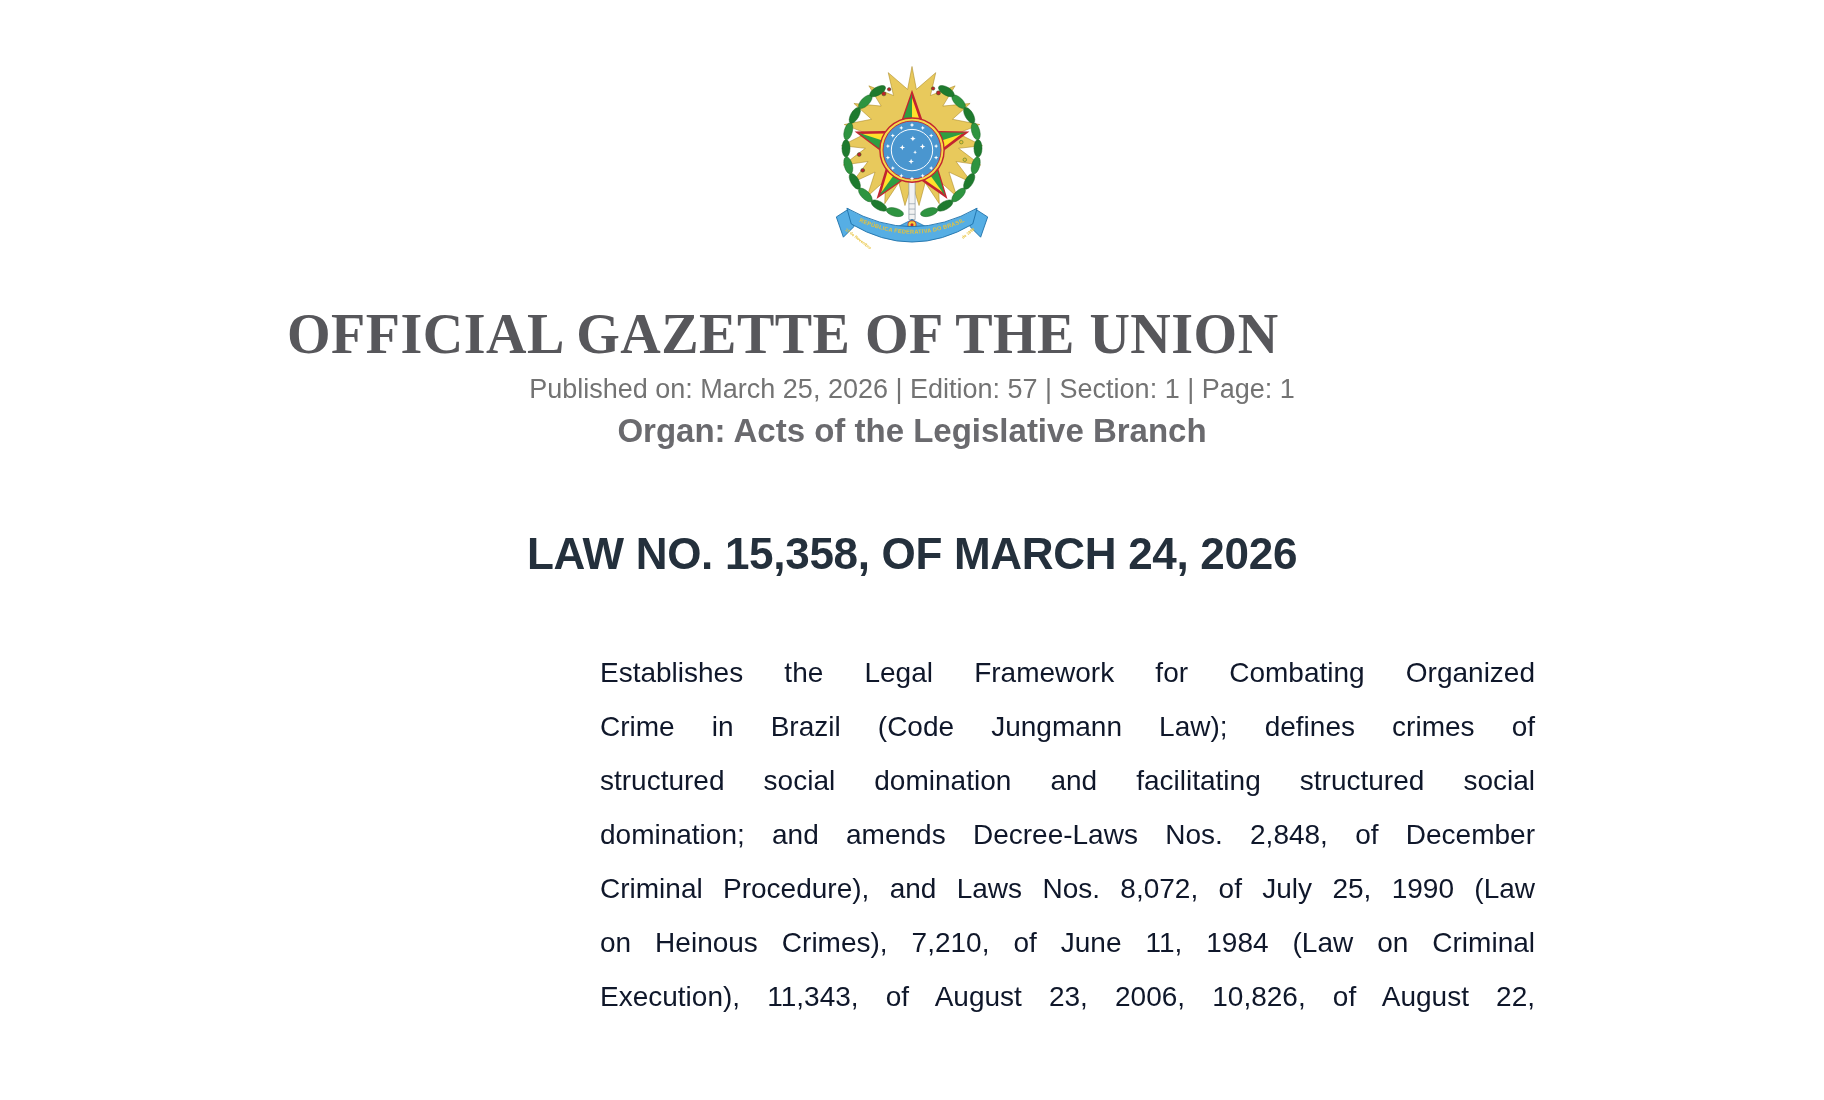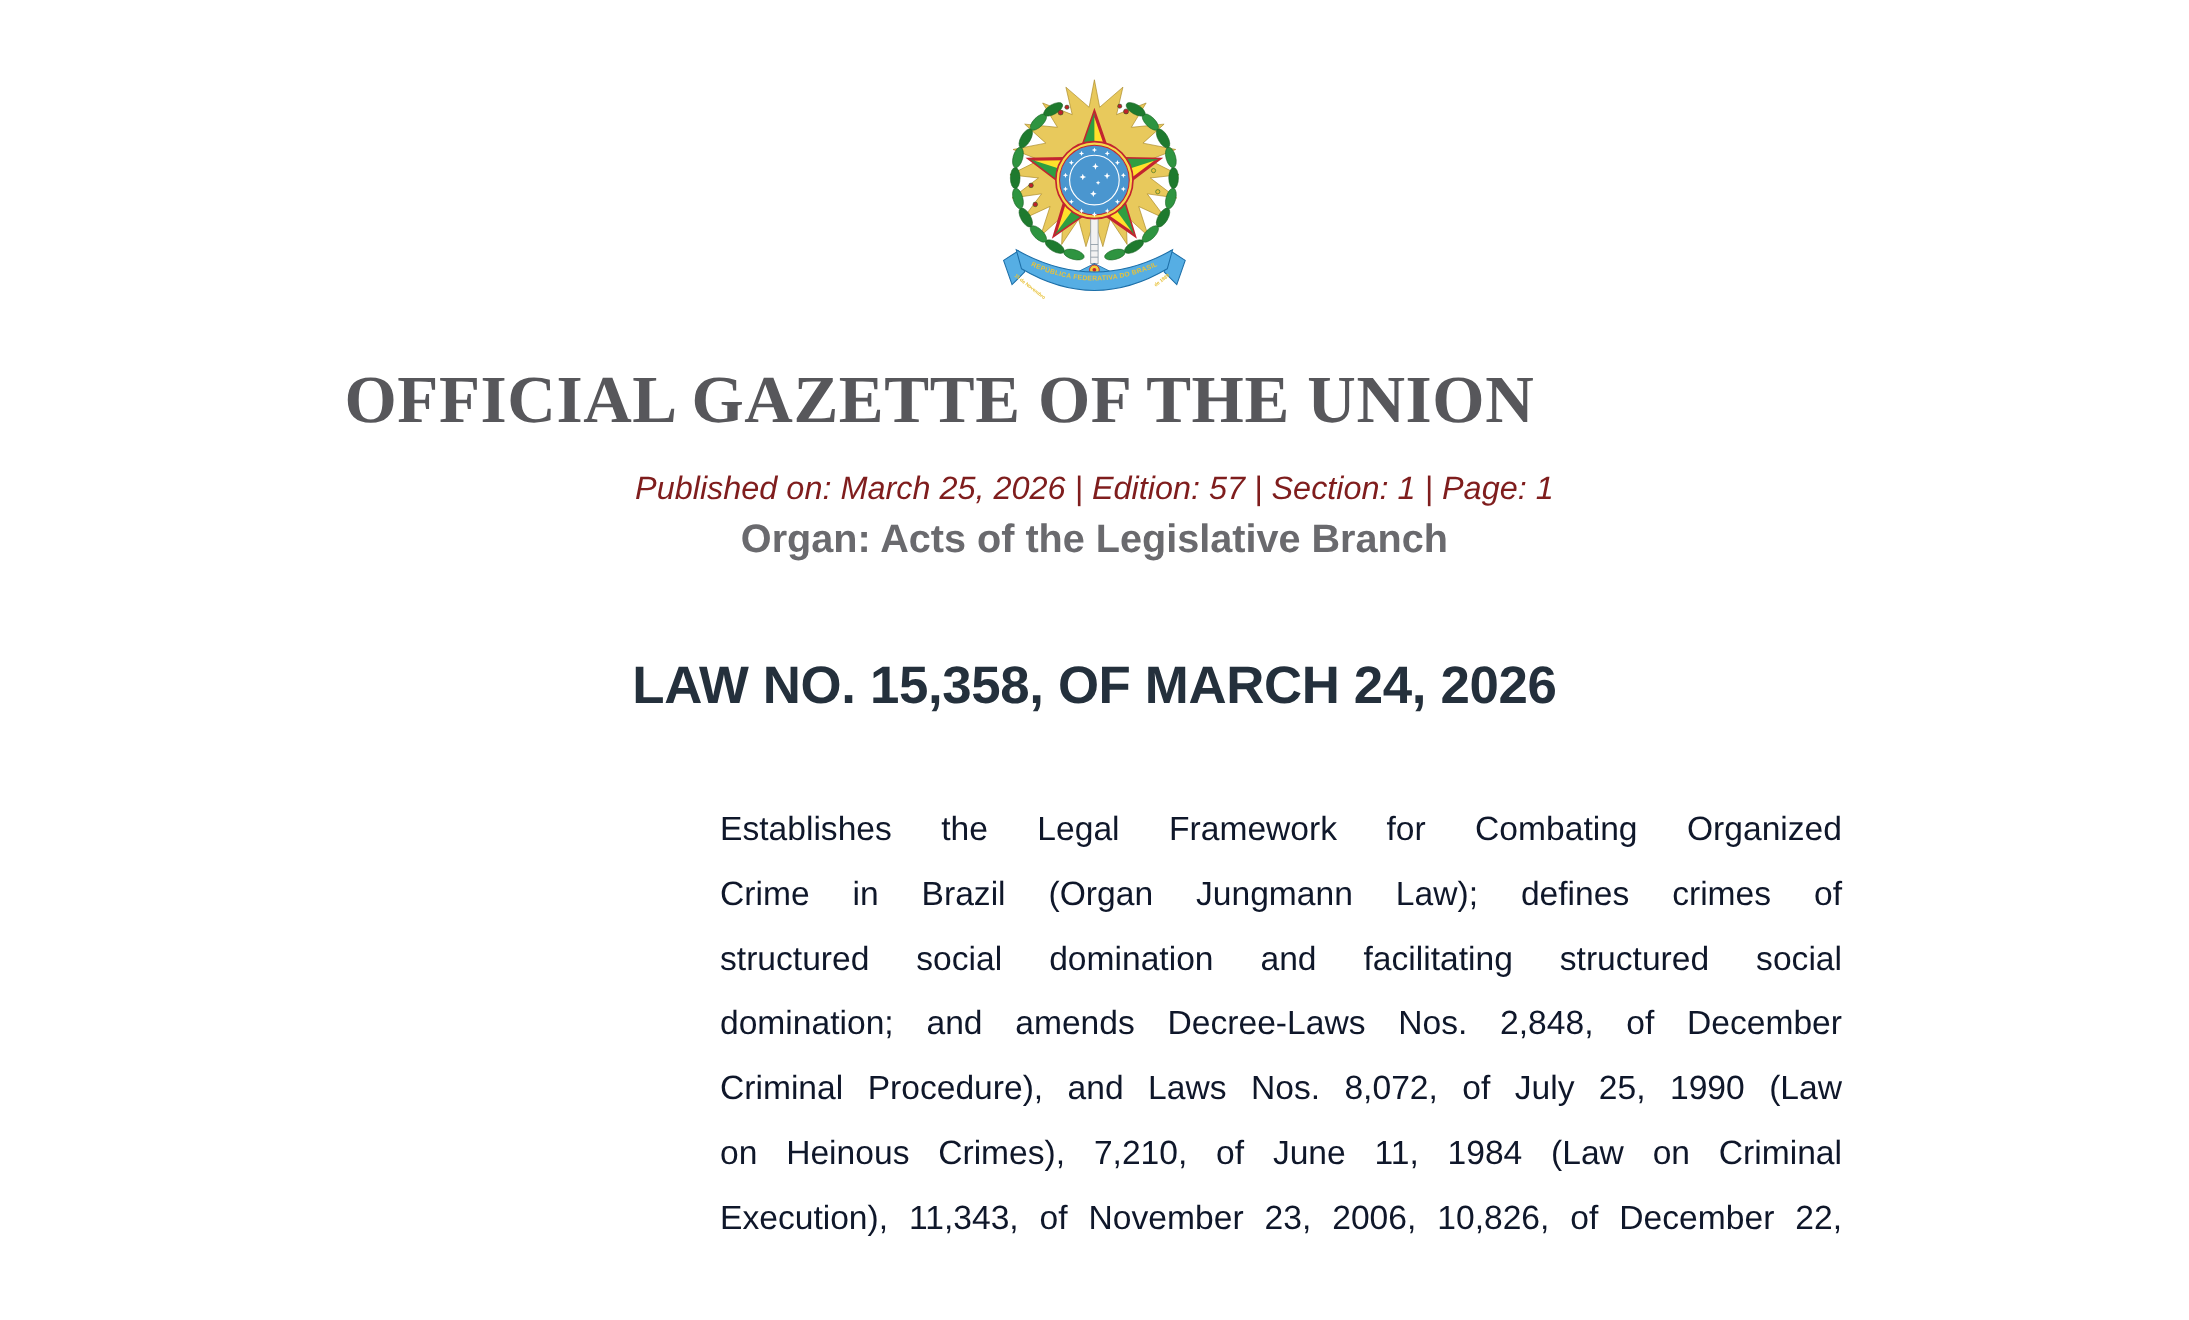--- a/index.html
+++ b/index.html
@@ -24,26 +24,25 @@
     margin-top:50px;
     font-family:"Liberation Serif", serif;
     font-weight:bold;
     font-size:56px;
     letter-spacing:0.5px;
     color:#57575b;
     line-height:64px;
     white-space:nowrap;
   }
   .meta-line{
-    margin-top:24px;
+    margin-top:6px;
     text-align:center;
     font-size:27px;
     line-height:34px;
-    color:#7f1d1d;
-    font-style:italic;
+    color:#737373;
   }
   .organ-line{
     margin-top:8px;
     text-align:center;
     font-size:33px;
     line-height:34px;
     font-weight:bold;
     color:#6a6a6e;
   }
   .law-title{
@@ -194,21 +193,21 @@
   <div class="gazette-title">OFFICIAL GAZETTE OF THE UNION</div>
 
   <div class="meta-line">Published on: March 25, 2026 | Edition: 57 | Section: 1 | Page: 1</div>
 
   <div class="organ-line">Organ: Acts of the Legislative Branch</div>
 
   <div class="law-title">LAW NO. 15,358, OF MARCH 24, 2026</div>
 
   <div class="law-summary">
     <div class="sum-line">Establishes the Legal Framework for Combating Organized</div>
-    <div class="sum-line">Crime in Brazil (Organ Jungmann Law); defines crimes of</div>
+    <div class="sum-line">Crime in Brazil (Code Jungmann Law); defines crimes of</div>
     <div class="sum-line">structured social domination and facilitating structured social</div>
     <div class="sum-line">domination; and amends Decree-Laws Nos. 2,848, of December</div>
     <div class="sum-line">Criminal Procedure), and Laws Nos. 8,072, of July 25, 1990 (Law</div>
     <div class="sum-line">on Heinous Crimes), 7,210, of June 11, 1984 (Law on Criminal</div>
-    <div class="sum-line">Execution), 11,343, of November 23, 2006, 10,826, of December 22,</div>
+    <div class="sum-line">Execution), 11,343, of August 23, 2006, 10,826, of August 22,</div>
   </div>
 
 </div>
 
 </body></html>

